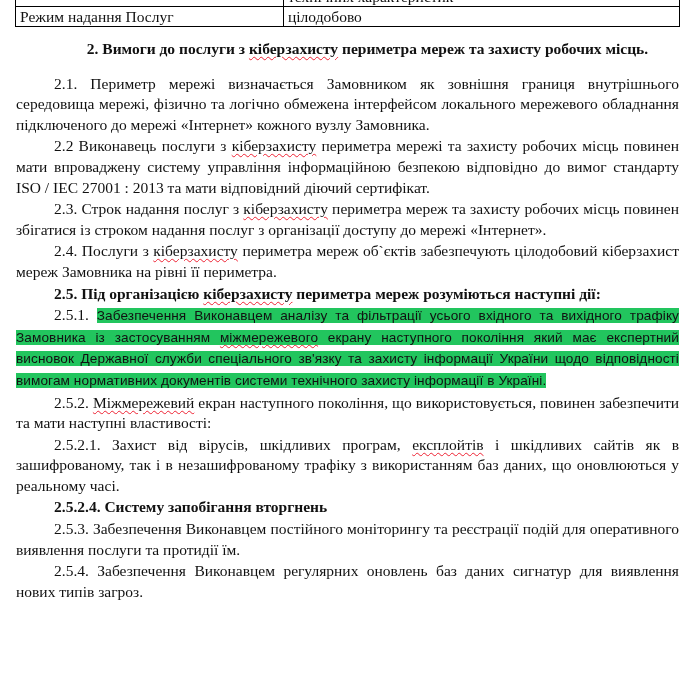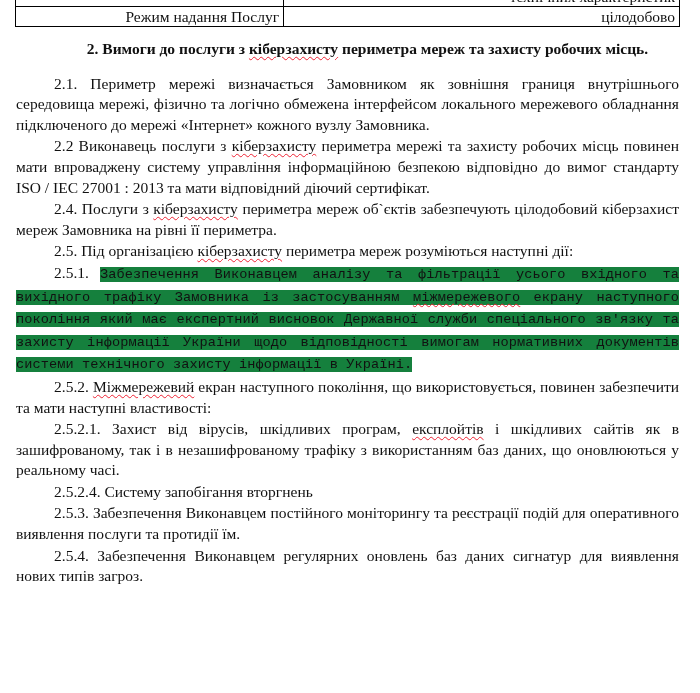--- a/index.html
+++ b/index.html
@@ -1,26 +1,26 @@
 <!DOCTYPE html>
 <html><head>
 <meta charset="utf-8">
 <style>
   html, body { margin: 0; padding: 0; background: #ffffff; }
   body { width: 700px; height: 693px; overflow: hidden; position: relative;
          font-family: "Liberation Serif", "DejaVu Serif", serif; color: #111; }
   .page { position: absolute; left: 15px; top: -14px; width: 665px; }
   table.spec { border-collapse: collapse; width: 665px; font-size: 15.5px; }
-  table.spec td { border: 1.5px solid #000; padding: 0 4px; height: 19px; line-height: 19px; vertical-align: top; text-align: right; }
+  table.spec td { border: 1.5px solid #000; padding: 0 4px; height: 19px; line-height: 19px; vertical-align: top; }
   table.spec td.c1 { width: 259px; }
   .heading { font-weight: bold; font-size: 15.5px; text-align: center; margin: 12px 0 14px 0; line-height: 20.6px; padding-left: 40px; }
   p { margin: 1px; font-size: 15.5px; line-height: 20.6px; text-align: justify; text-indent: 38px; }
-  p.last-short { text-align: left; }
+  p.last-short { text-align: left; font-weight: bold; }
   .sp { text-decoration: underline wavy #e23; text-decoration-thickness: 1px; text-underline-offset: 2px; }
-  .hl { background: #15803d; font-family: Liberation Mono, monospace; font-size: 13.6px; letter-spacing: 0.1px; }
+  .hl { background: #22c55e; font-family: Liberation Sans, sans-serif; font-size: 13.6px; letter-spacing: 0.1px; }
   p.hlp { line-height: 20.6px; }
 </style>
 </head>
 <body>
 
 <div class="page">
   <table class="spec">
     <tbody>
         <tr>
       <td class="c1"></td>
@@ -32,20 +32,21 @@
     </tr>
   </tbody>
     </table>
 
   <div class="heading"><span>2. Вимоги до послуги з </span><span class="sp">кіберзахисту</span><span> периметра мереж та захисту робочих місць.</span></div>
 
   <p>2.1. Периметр мережі визначається Замовником як зовнішня границя внутрішнього середовища мережі, фізично та логічно обмежена інтерфейсом локального мережевого обладнання підключеного до мережі «Інтернет» кожного вузлу Замовника.</p>
 
   <p><span>2.2 Виконавець послуги з </span><span class="sp">кіберзахисту</span><span> периметра мережі та захисту робочих місць повинен мати впроваджену систему управління інформаційною безпекою відповідно до вимог стандарту ISO / IEC 27001 : 2013 та мати відповідний діючий сертифікат.</span></p>
 
+  <p><span>2.3. Строк надання послуг з </span><span class="sp">кіберзахисту</span><span> периметра мереж та захисту робочих місць повинен збігатися із строком надання послуг з організації доступу до мережі «Інтернет».</span></p>
 
   <p><span>2.4. Послуги з </span><span class="sp">кіберзахисту</span><span> периметра мереж об`єктів забезпечують цілодобовий кіберзахист мереж Замовника на рівні її периметра.</span></p>
 
   <p class="last-short"><span>2.5. Під організацією </span><span class="sp">кіберзахисту</span><span> периметра мереж розуміються наступні дії:</span></p>
 
   <p class="hlp"><span>2.5.1. </span><span class="hl"><span>Забезпечення Виконавцем аналізу та фільтрації усього вхідного та вихідного трафіку Замовника із застосуванням </span><span class="sp">міжмережевого</span><span> екрану наступного покоління який має експертний висновок Державної служби спеціального зв'язку та захисту інформації України щодо відповідності вимогам нормативних документів системи технічного захисту інформації в Україні.</span></span></p>
 
   <p><span>2.5.2. </span><span class="sp">Міжмережевий</span><span> екран наступного покоління, що використовується, повинен забезпечити та мати наступні властивості:</span></p>
 
   <p><span>2.5.2.1. Захист від вірусів, шкідливих програм, </span><span class="sp">експлойтів</span><span> і шкідливих сайтів як в зашифрованому, так і в незашифрованому трафіку з використанням баз даних, що оновлюються у реальному часі.</span></p>

